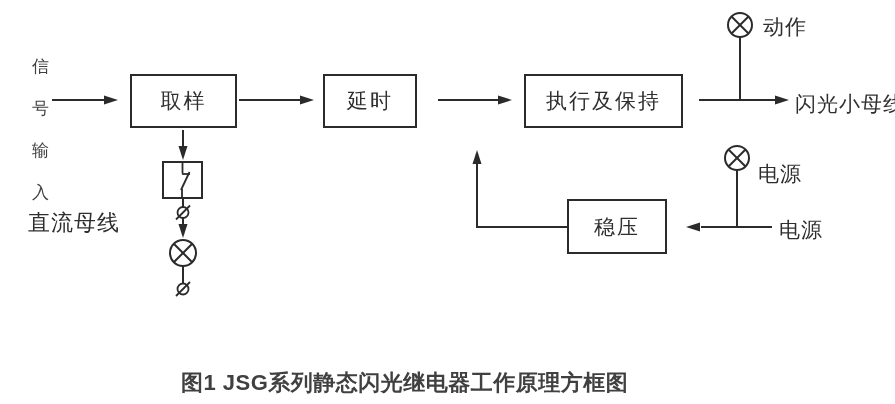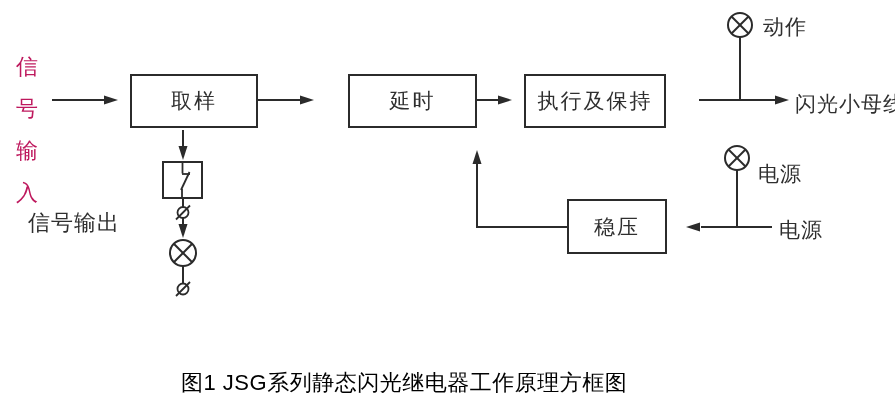--- a/index.html
+++ b/index.html
@@ -9,27 +9,27 @@
     color:#2f2f2f;overflow:hidden;
   }
   svg{position:absolute;left:0;top:0;}
   .block{
     position:absolute;box-sizing:border-box;border:2px solid #2b2b2b;background:#fff;
     display:flex;align-items:center;justify-content:center;
     font-size:21px;letter-spacing:2px;color:#2f2f2f;
   }
   .lbl{position:absolute;font-size:21px;color:#2f2f2f;white-space:nowrap;letter-spacing:1px;}
   .vlabel{
-    position:absolute;left:16px;top:46px;width:26px;
-    font-size:22px;line-height:42px;letter-spacing:0;
-    word-break:break-all;white-space:normal;color:#be185d;
+    position:absolute;left:32px;top:46px;width:26px;
+    font-size:17px;line-height:42px;letter-spacing:0;
+    word-break:break-all;white-space:normal;color:#404040;
   }
   .caption{
     position:absolute;left:181px;top:368px;
-    font-size:22px;font-weight:400;color:#000000;letter-spacing:0.5px;white-space:nowrap;
+    font-size:22px;font-weight:700;color:#404040;letter-spacing:0.5px;white-space:nowrap;
   }
 </style>
 </head>
 <body>
 
 <div id="canvas">
 
   <svg width="895" height="404" viewBox="0 0 895 404">
     <g stroke="#2b2b2b" stroke-width="2" fill="none">
 
@@ -103,34 +103,34 @@
     </g>
 
     <g stroke="#2b2b2b" stroke-width="1.8" fill="#fff">
       <circle cx="183" cy="289" r="5.5"></circle>
       <line x1="176" y1="296" x2="190" y2="282"></line>
     </g>
   </svg>
 
   <div class="vlabel">信号输入</div>
 
-  <div class="block" style="left:130px;top:74px;width:128px;height:54px;justify-content:center;">
+  <div class="block" style="left:130px;top:74px;width:107px;height:54px;justify-content:center;">
     <span>取样</span>
   </div>
-  <div class="block" style="left:348px;top:74px;width:129px;height:54px;font-family:Liberation Mono, monospace;">
+  <div class="block" style="left:323px;top:74px;width:94px;height:54px;font-family:Liberation Mono, monospace;">
     <span>延时</span>
   </div>
-  <div class="block" style="left:524px;top:74px;width:142px;height:54px;text-align:center;">
+  <div class="block" style="left:524px;top:74px;width:159px;height:54px;text-align:center;">
     <span>执行及保持</span>
   </div>
   <div class="block" style="left:567px;top:199px;width:100px;height:55px;">
     <span>稳压</span>
   </div>
 
-  <div class="lbl" style="left:28px;top:208px;font-size:22px;">信号输出</div>
+  <div class="lbl" style="left:28px;top:208px;font-size:22px;">直流母线</div>
   <div class="lbl" style="left:763px;top:13px;text-align:right;">动作</div>
   <div class="lbl" style="left:795px;top:90px;">闪光小母线</div>
   <div class="lbl" style="left:758px;top:160px;">电源</div>
   <div class="lbl" style="left:779px;top:216px;">电源</div>
 
   <div class="caption">图1  JSG系列静态闪光继电器工作原理方框图</div>
 
 </div>
 
 </body></html>

